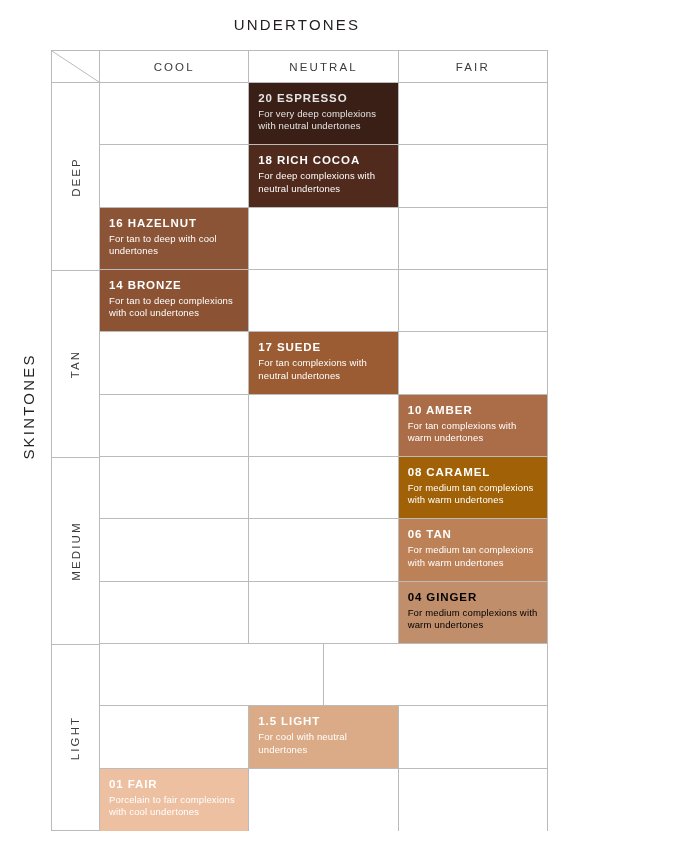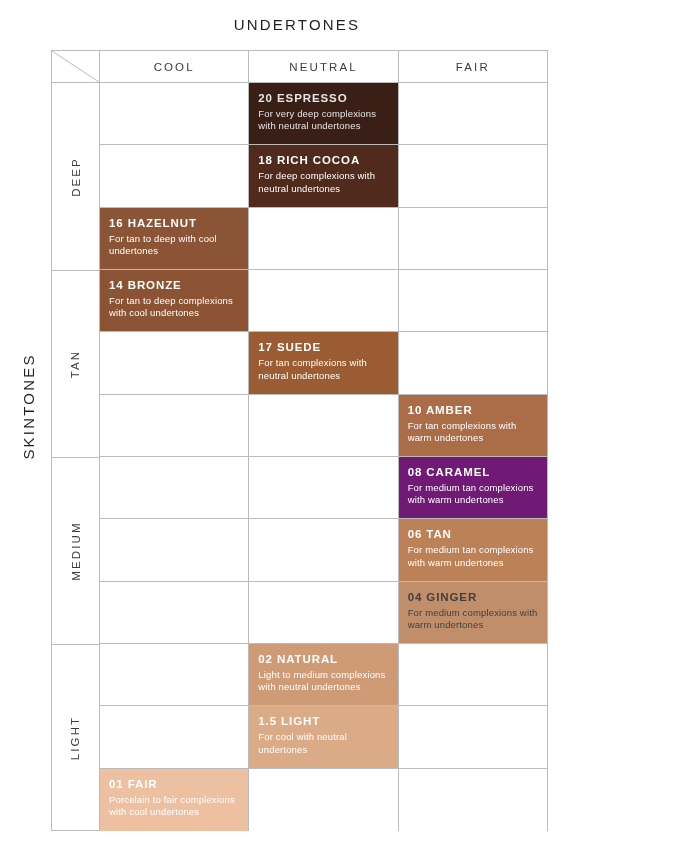--- a/index.html
+++ b/index.html
@@ -265,47 +265,43 @@
             <div class="cell empty"></div>
             <div class="cell empty"></div>
             <div class="cell" style="background: rgb(171, 108, 72); color: rgb(255, 255, 255);">
               <p class="swatch-name">10 AMBER</p>
               <p class="swatch-desc">For tan complexions with warm undertones</p>
             </div>
           </div>
           <div class="grid-row">
             <div class="cell empty"></div>
             <div class="cell empty"></div>
-            <div class="cell" style="background: #701a75; color: rgb(255, 255, 255);">
+            <div class="cell" style="background: #a16207; color: rgb(255, 255, 255);">
               <p class="swatch-name">08 CARAMEL</p>
               <p class="swatch-desc">For medium tan complexions with warm undertones</p>
             </div>
           </div>
           <div class="grid-row">
             <div class="cell empty"></div>
             <div class="cell empty"></div>
             <div class="cell" style="background: rgb(189, 129, 88); color: rgb(255, 255, 255);">
               <p class="swatch-name">06 TAN</p>
               <p class="swatch-desc">For medium tan complexions with warm undertones</p>
             </div>
           </div>
           <div class="grid-row">
             <div class="cell empty"></div>
             <div class="cell empty"></div>
-            <div class="cell" style="background: rgb(192, 142, 107); color: #404040;">
+            <div class="cell" style="background: rgb(192, 142, 107); color: #000000;">
               <p class="swatch-name">04 GINGER</p>
               <p class="swatch-desc">For medium complexions with warm undertones</p>
             </div>
           </div>
           <div class="grid-row">
             <div class="cell empty"></div>
-            <div class="cell" style="background: rgb(207, 155, 119); color: rgb(255, 255, 255);">
-              <p class="swatch-name">02 NATURAL</p>
-              <p class="swatch-desc">Light to medium complexions with neutral undertones</p>
-            </div>
             <div class="cell empty"></div>
           </div>
           <div class="grid-row">
             <div class="cell empty"></div>
             <div class="cell" style="background: rgb(219, 171, 135); color: rgb(255, 255, 255);">
               <p class="swatch-name">1.5 LIGHT</p>
               <p class="swatch-desc">For cool with neutral undertones</p>
             </div>
             <div class="cell empty"></div>
           </div>

